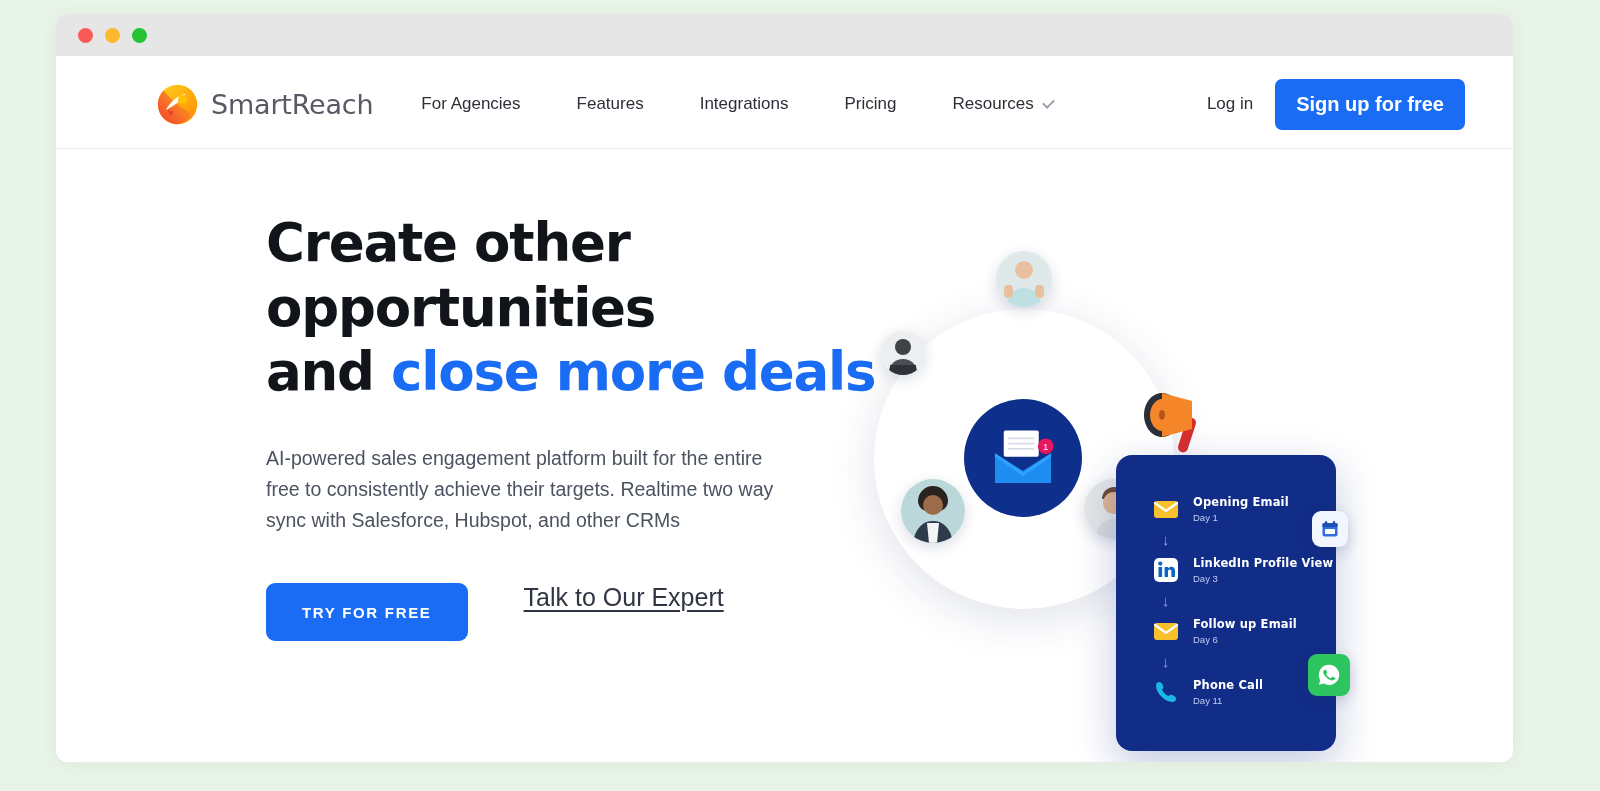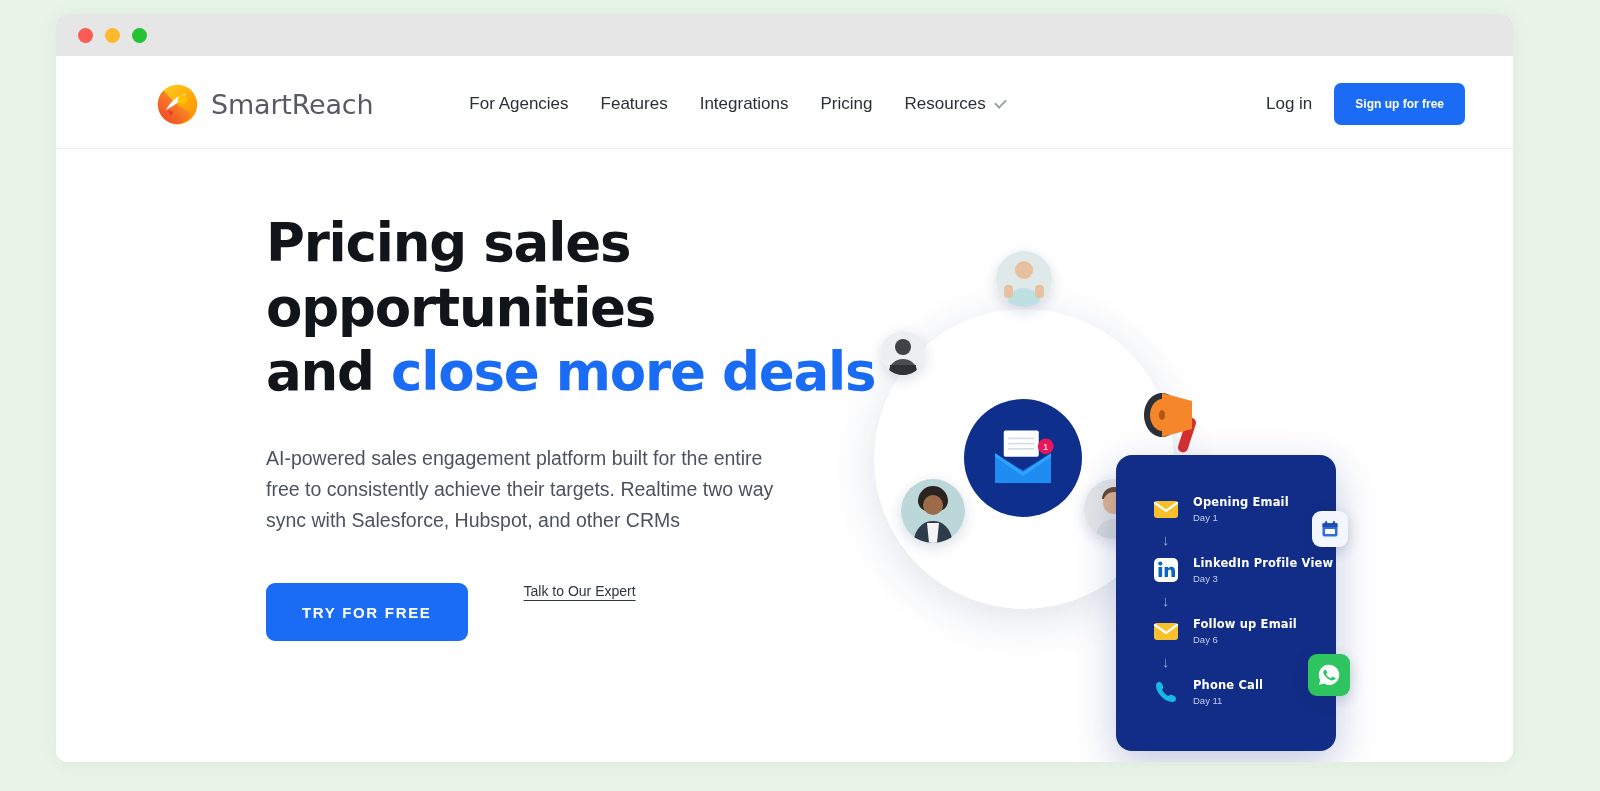--- a/index.html
+++ b/index.html
@@ -44,21 +44,21 @@
   }
   .brand { display: flex; align-items: center; gap: 12px; }
   .brand-mark { width: 43px; height: 43px; display:block; }
   .brand-name {
     font-size: 27px;
     color: #5a5a66;
     font-family: "DejaVu Sans", sans-serif;
     letter-spacing: -.2px;
   }
 
-  .nav { display: flex; align-items: center; gap: 32px; margin-left: 96px; }
+  .nav { display: flex; align-items: center; gap: 56px; margin-left: 48px; }
   .nav-link {
     font-size: 17px;
     color: #2b2f38;
     text-decoration: none;
     white-space: nowrap;
     cursor: pointer;
   }
   .nav-dd { display: flex; align-items: center; gap: 9px; cursor: pointer; }
   .chev {
     width: 11px; height: 7px;
@@ -71,21 +71,21 @@
   .header-right { margin-left: auto; display: flex; align-items: center; gap: 22px; }
   .login-link {
     font-size: 17px; color: #2b2f38; text-decoration: none; cursor: pointer;
   }
   .signup-btn {
     background: #1a6cf5;
     color: #fff;
     border: none;
     border-radius: 7px;
     padding: 14px 21px;
-    font-size: 12px;
+    font-size: 20px;
     font-weight: bold;
     font-family: "Liberation Sans", sans-serif;
     cursor: pointer;
     white-space: nowrap;
   }
 
   
   .hero { position: relative; height: 613px; background: #fff; }
 
   .hero-copy { position: absolute; left: 210px; top: 62px; width: 700px; }
@@ -114,21 +114,21 @@
     border-radius: 9px;
     height: 58px;
     padding: 0 36px;
     font-size: 15px;
     font-weight: bold;
     letter-spacing: 1.7px;
     font-family: "Liberation Sans", sans-serif;
     cursor: pointer;
   }
   .expert-link {
-    font-size: 14px;
+    font-size: 25px;
     color: #2f3542;
     text-decoration: underline;
     text-underline-offset: 4px;
     cursor: pointer;
   }
 
   .checks { margin-top: 45px; display: flex; gap: 54px; padding-left: 20px; }
   .check-item { display: flex; align-items: center; gap: 11px; }
   .check-icon { width: 21px; height: 21px; display:block; }
   .check-text { font-size: 18.5px; color: #3a4150; }
@@ -255,21 +255,21 @@
     <div class="header-right">
       <a class="login-link">Log in</a>
       <button class="signup-btn">Sign up for free</button>
     </div>
   </header>
 
   <section class="hero">
 
     <div class="hero-copy">
       <h1 class="hero-title">
-        <span>Pricing sales opportunities</span><br>
+        <span>Create other opportunities</span><br>
         <span>and </span><span class="accent">close more deals</span>
       </h1>
 
       <p class="hero-sub">AI-powered sales engagement platform built for the entire free to consistently achieve their targets. Realtime two way sync with Salesforce, Hubspot, and other CRMs</p>
 
       <div class="cta-row">
         <button class="try-btn">TRY FOR FREE</button>
         <a class="expert-link">Talk to Our Expert</a>
       </div>
 

